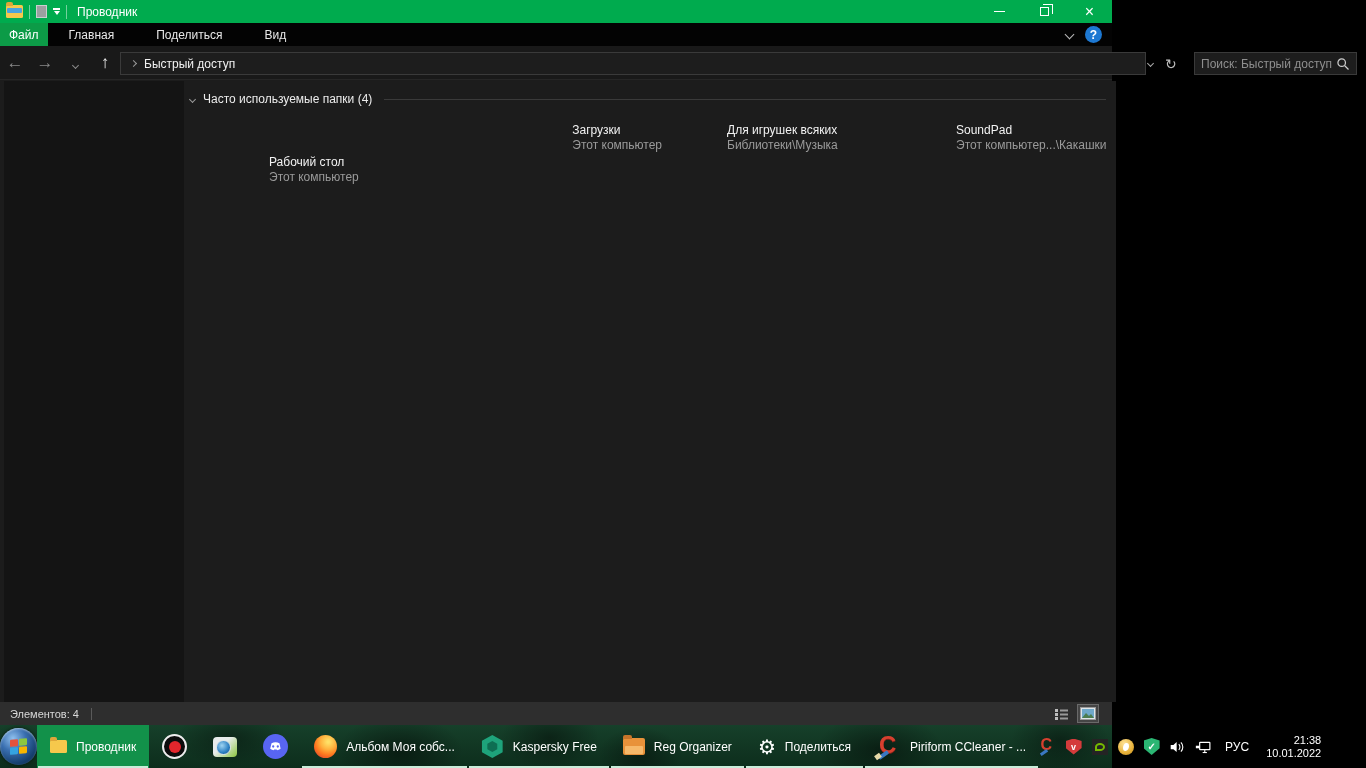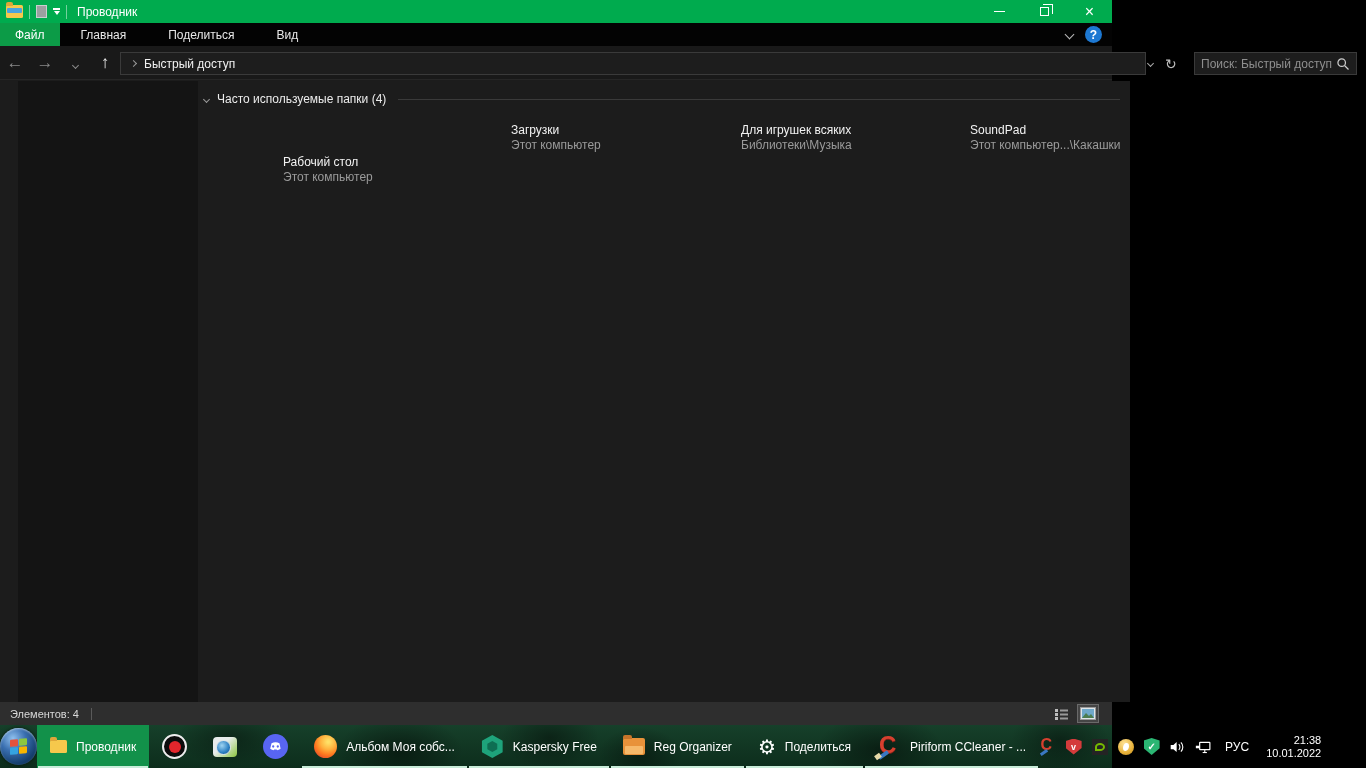--- a/index.html
+++ b/index.html
@@ -26,21 +26,21 @@
   .folder-ic.explorer::after { content:''; position:absolute; top:3px; left:1px; right:1px; height:5px; background:#4aa3e0; border-radius:1px; }
   .qat-doc { width:11px; height:13px; background:#9aa0a0; border:1px solid #c9cfcf; }
   .qat-chev { display:flex; flex-direction:column; align-items:center; gap:1px; cursor:pointer; }
   .qat-chev .bar { width:7px; height:1.2px; background:#fff; }
   .qat-chev .tri { width:0; height:0; border-left:3.5px solid transparent; border-right:3.5px solid transparent; border-top:4px solid #fff; }
 
   
   .ribbonrow { position:absolute; top:23px; left:0; width:100%; height:23px; background:#030303;
                display:flex; align-items:stretch; color:#e8e8e8; font-size:12px; }
   .rtab { display:flex; align-items:center; padding:12px 21px; cursor:pointer; }
-  .rtab.file { background:#0c9b47; color:#fff; padding:0 15px; }
+  .rtab.file { background:#0c9b47; color:#fff; padding:0 9px; }
   .ribbon-right { margin-left:auto; display:flex; align-items:center; gap:12px; padding-right:10px; }
   .chev { width:7px; height:7px; border-right:1.6px solid #bbb; border-bottom:1.6px solid #bbb; transform:rotate(45deg); display:inline-block; }
   .chev.small { width:5px; height:5px; }
   .chev.right { transform:rotate(-45deg); }
   .help-ic { width:17px; height:17px; border-radius:50%; background:#1d78d2; color:#fff; font-size:12px; font-weight:bold;
              display:flex; align-items:center; justify-content:center; cursor:pointer; }
 
   
   .navbar { position:absolute; top:46px; left:0; width:100%; height:34px; background:#191919;
             border-bottom:1px solid #262626; }
@@ -52,21 +52,21 @@
   .addressbar .crumb { font-size:12px; color:#f2f2f2; }
   .addr-extra { position:absolute; left:1148px; top:6px; height:23px; display:flex; align-items:center; gap:12px; }
   .refresh-ic { color:#bdbdbd; font-size:14px; cursor:pointer; }
   .searchbox { position:absolute; left:1194px; top:6px; width:163px; height:23px; background:#1d1d1d;
                border:1px solid #3a3a3a; display:flex; align-items:center; padding:0 6px; }
   .searchbox input { flex:1; background:transparent; border:none; outline:none; color:#bdbdbd;
                      font-size:12px; font-family:"Liberation Sans", sans-serif; min-width:0; }
   .searchbox input::placeholder { color:#8f8f8f; opacity:1; }
 
   
-  .main { position:absolute; top:81px; left:18px; width:100%; height:621px; background:#1c1c1c; }
+  .main { position:absolute; top:81px; left:4px; width:100%; height:621px; background:#1c1c1c; }
   .navpane { position:absolute; left:0; top:0; width:180px; height:100%; background:#141414; }
   .section-head { position:absolute; left:186px; top:11px; right:10px; display:flex; align-items:center; gap:8px; }
   .section-head .label { font-size:12px; color:#ececec; white-space:nowrap; }
   .section-head .rule { flex:1; height:1px; background:#3a3a3a; margin-left:4px; }
   .tile { position:absolute; top:40px; width:222px; height:44px; display:flex; align-items:flex-start; cursor:pointer; }
   .tile .tile-icon { width:48px; height:44px; flex:none; margin-right:9px; }
   .tile .tt { padding-top:2px; }
   .tile .name { font-size:12px; color:#f2f2f2; line-height:15px; }
   .tile .loc  { font-size:12px; color:#9a9a9a; line-height:15px; }
 
@@ -225,21 +225,21 @@
       <span class="rule"></span>
     </div>
 
     <div class="tile" style="left:208px;margin-top:32px;">
       <div class="tile-icon"></div>
       <div class="tt">
         <div class="name">Рабочий стол</div>
         <div class="loc">Этот компьютер</div>
       </div>
     </div>
-    <div class="tile" style="left:436px;">
+    <div class="tile" style="left:436px;justify-content:space-between;">
       <div class="tile-icon"></div>
       <div class="tt">
         <div class="name">Загрузки</div>
         <div class="loc">Этот компьютер</div>
       </div>
     </div>
     <div class="tile" style="left:666px;">
       <div class="tile-icon"></div>
       <div class="tt">
         <div class="name">Для игрушек всяких</div>

